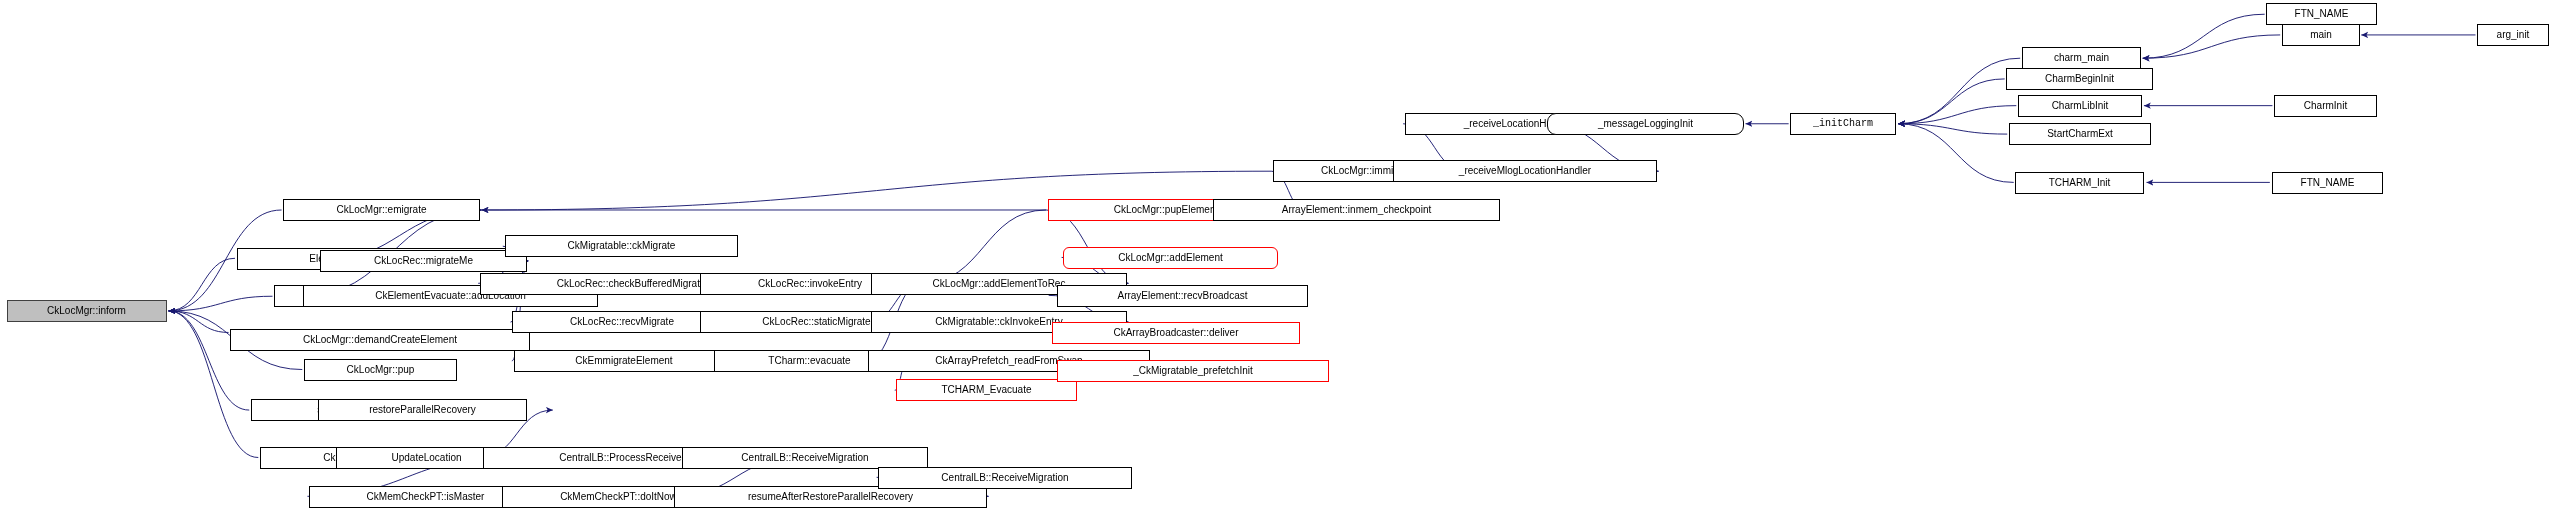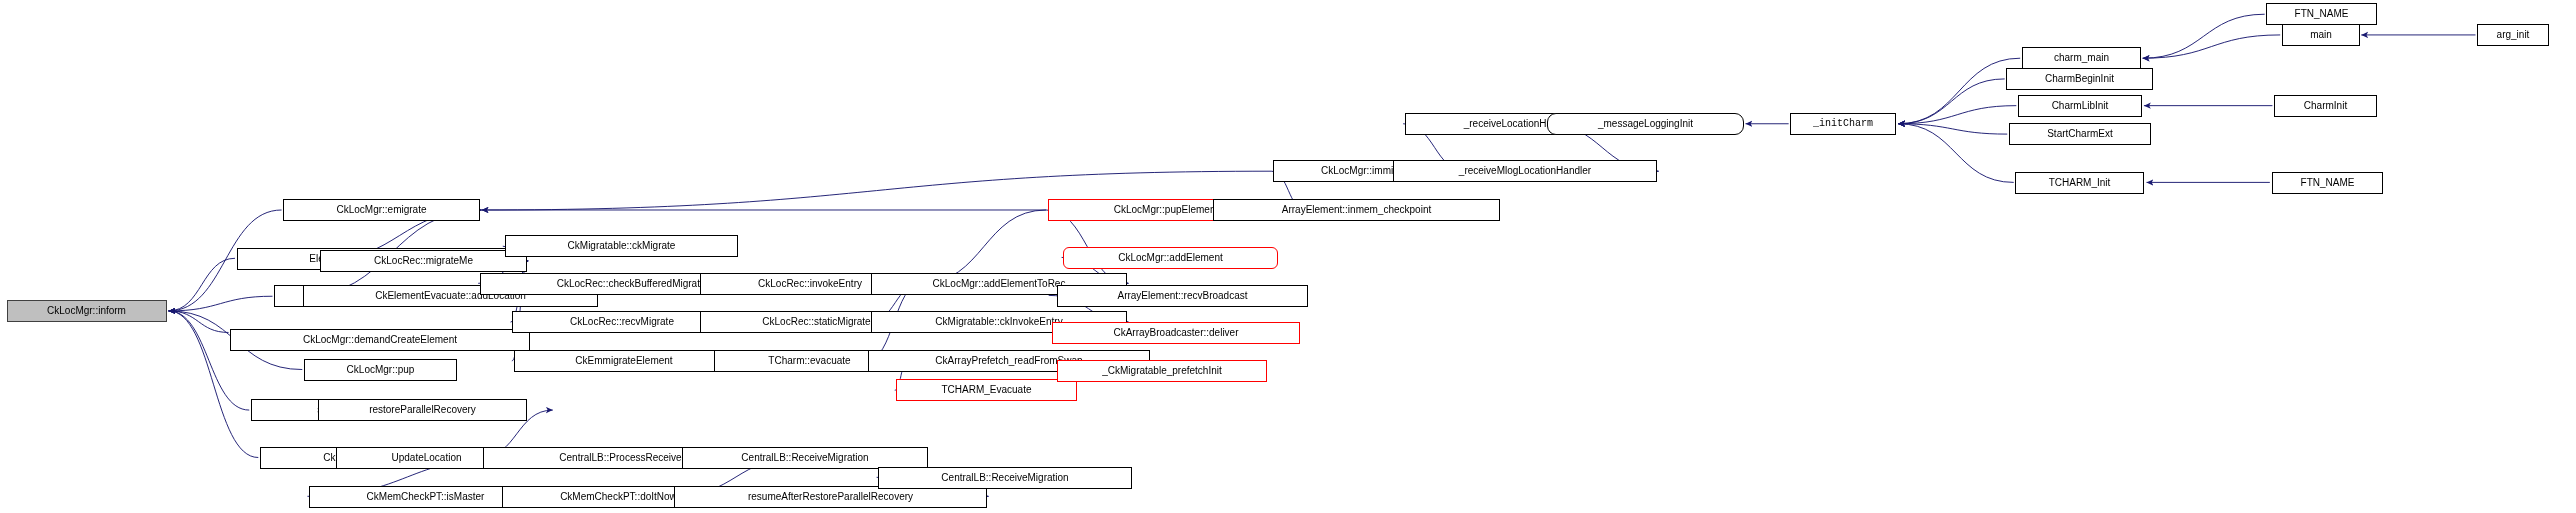--- a/index.html
+++ b/index.html
@@ -192,21 +192,21 @@
       </div>
       <div class="node red" style="left: 1063px; top: 247px; width: 215px; border-radius: 6px;">
         <span>CkLocMgr::addElement</span>
       </div>
       <div class="node" style="left: 1050px; top: 285px; width: 251px; margin-left: 7px;">
         <span>ArrayElement::recvBroadcast</span>
       </div>
       <div class="node red" style="left: 1052px; top: 322px; width: 248px;">
         <span>CkArrayBroadcaster::deliver</span>
       </div>
-      <div class="node red" style="left: 1057px; top: 360px; width: 210px; align-items: center;">
+      <div class="node red" style="left: 1057px; top: 360px; width: 272px; align-items: center;">
         <span>_CkMigratable_prefetchInit</span>
       </div>
       <div class="node" style="left: 1213px; top: 199px; width: 287px;">
         <span>ArrayElement::inmem_checkpoint</span>
       </div>
       <div class="node" style="left: 1273px; top: 160px; width: 191px;">
         <span>CkLocMgr::immigrate</span>
       </div>
       <div class="node" style="left: 1405px; top: 113px; width: 228px;">
         <span>_receiveLocationHandler</span>

